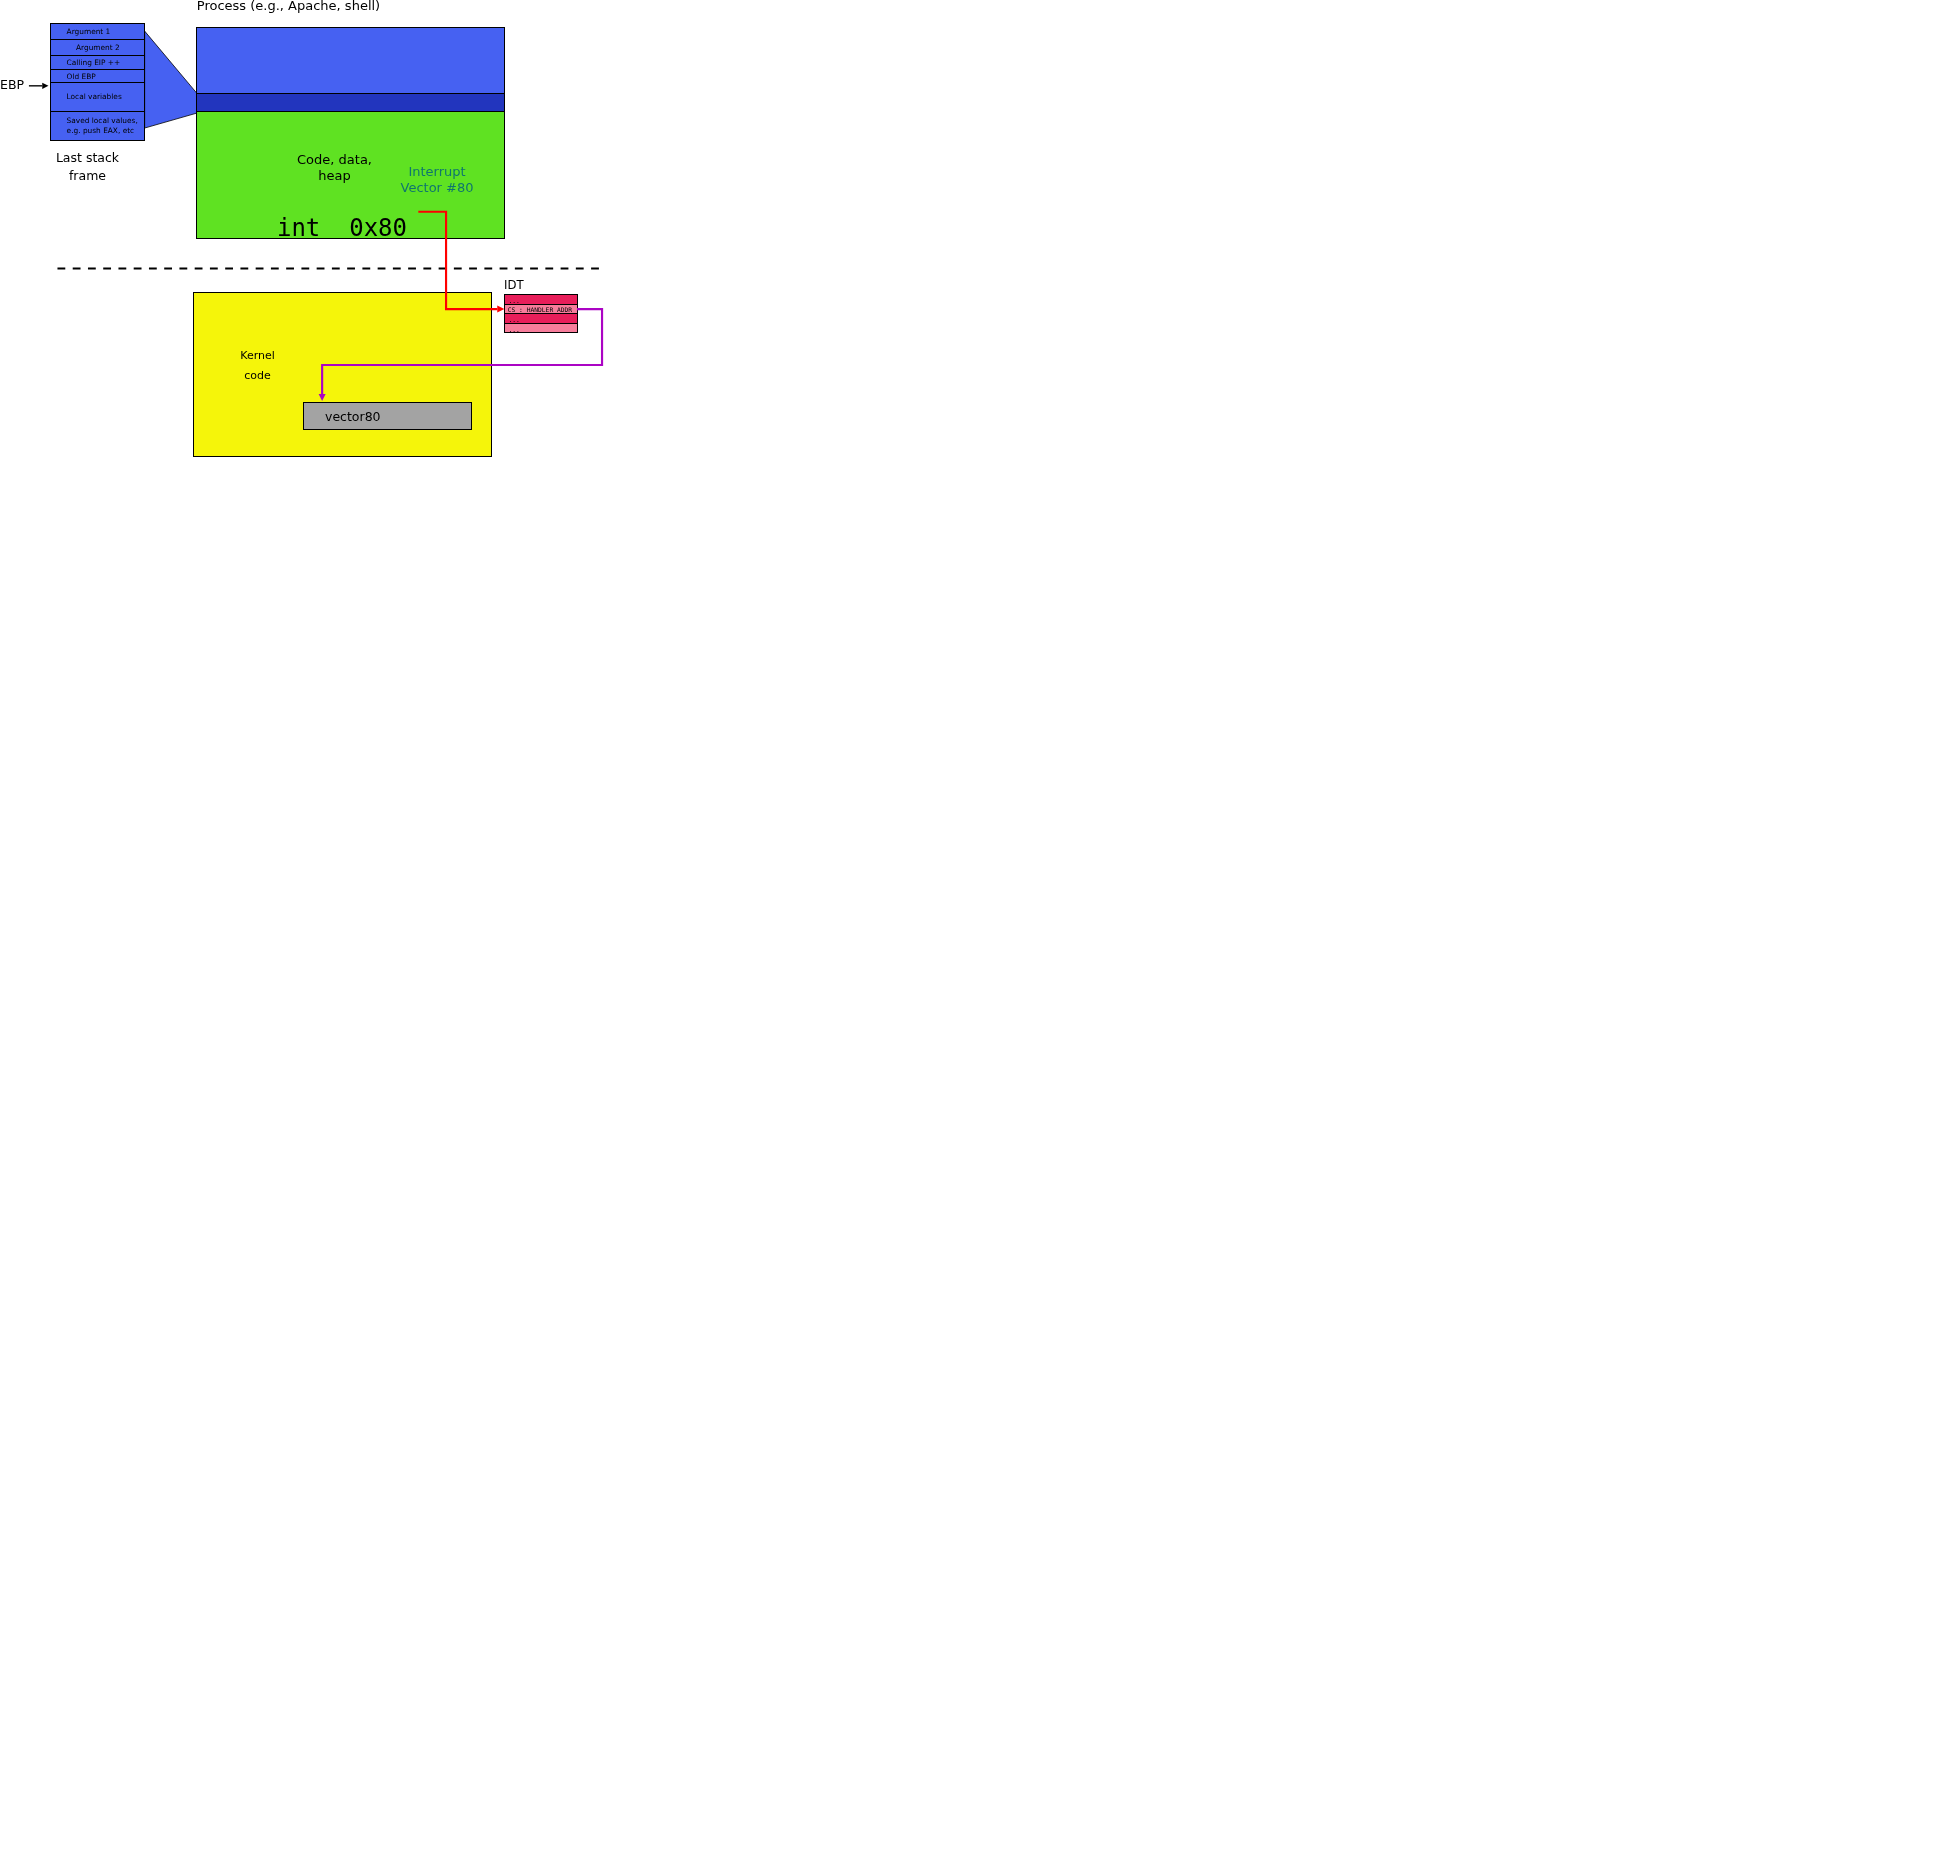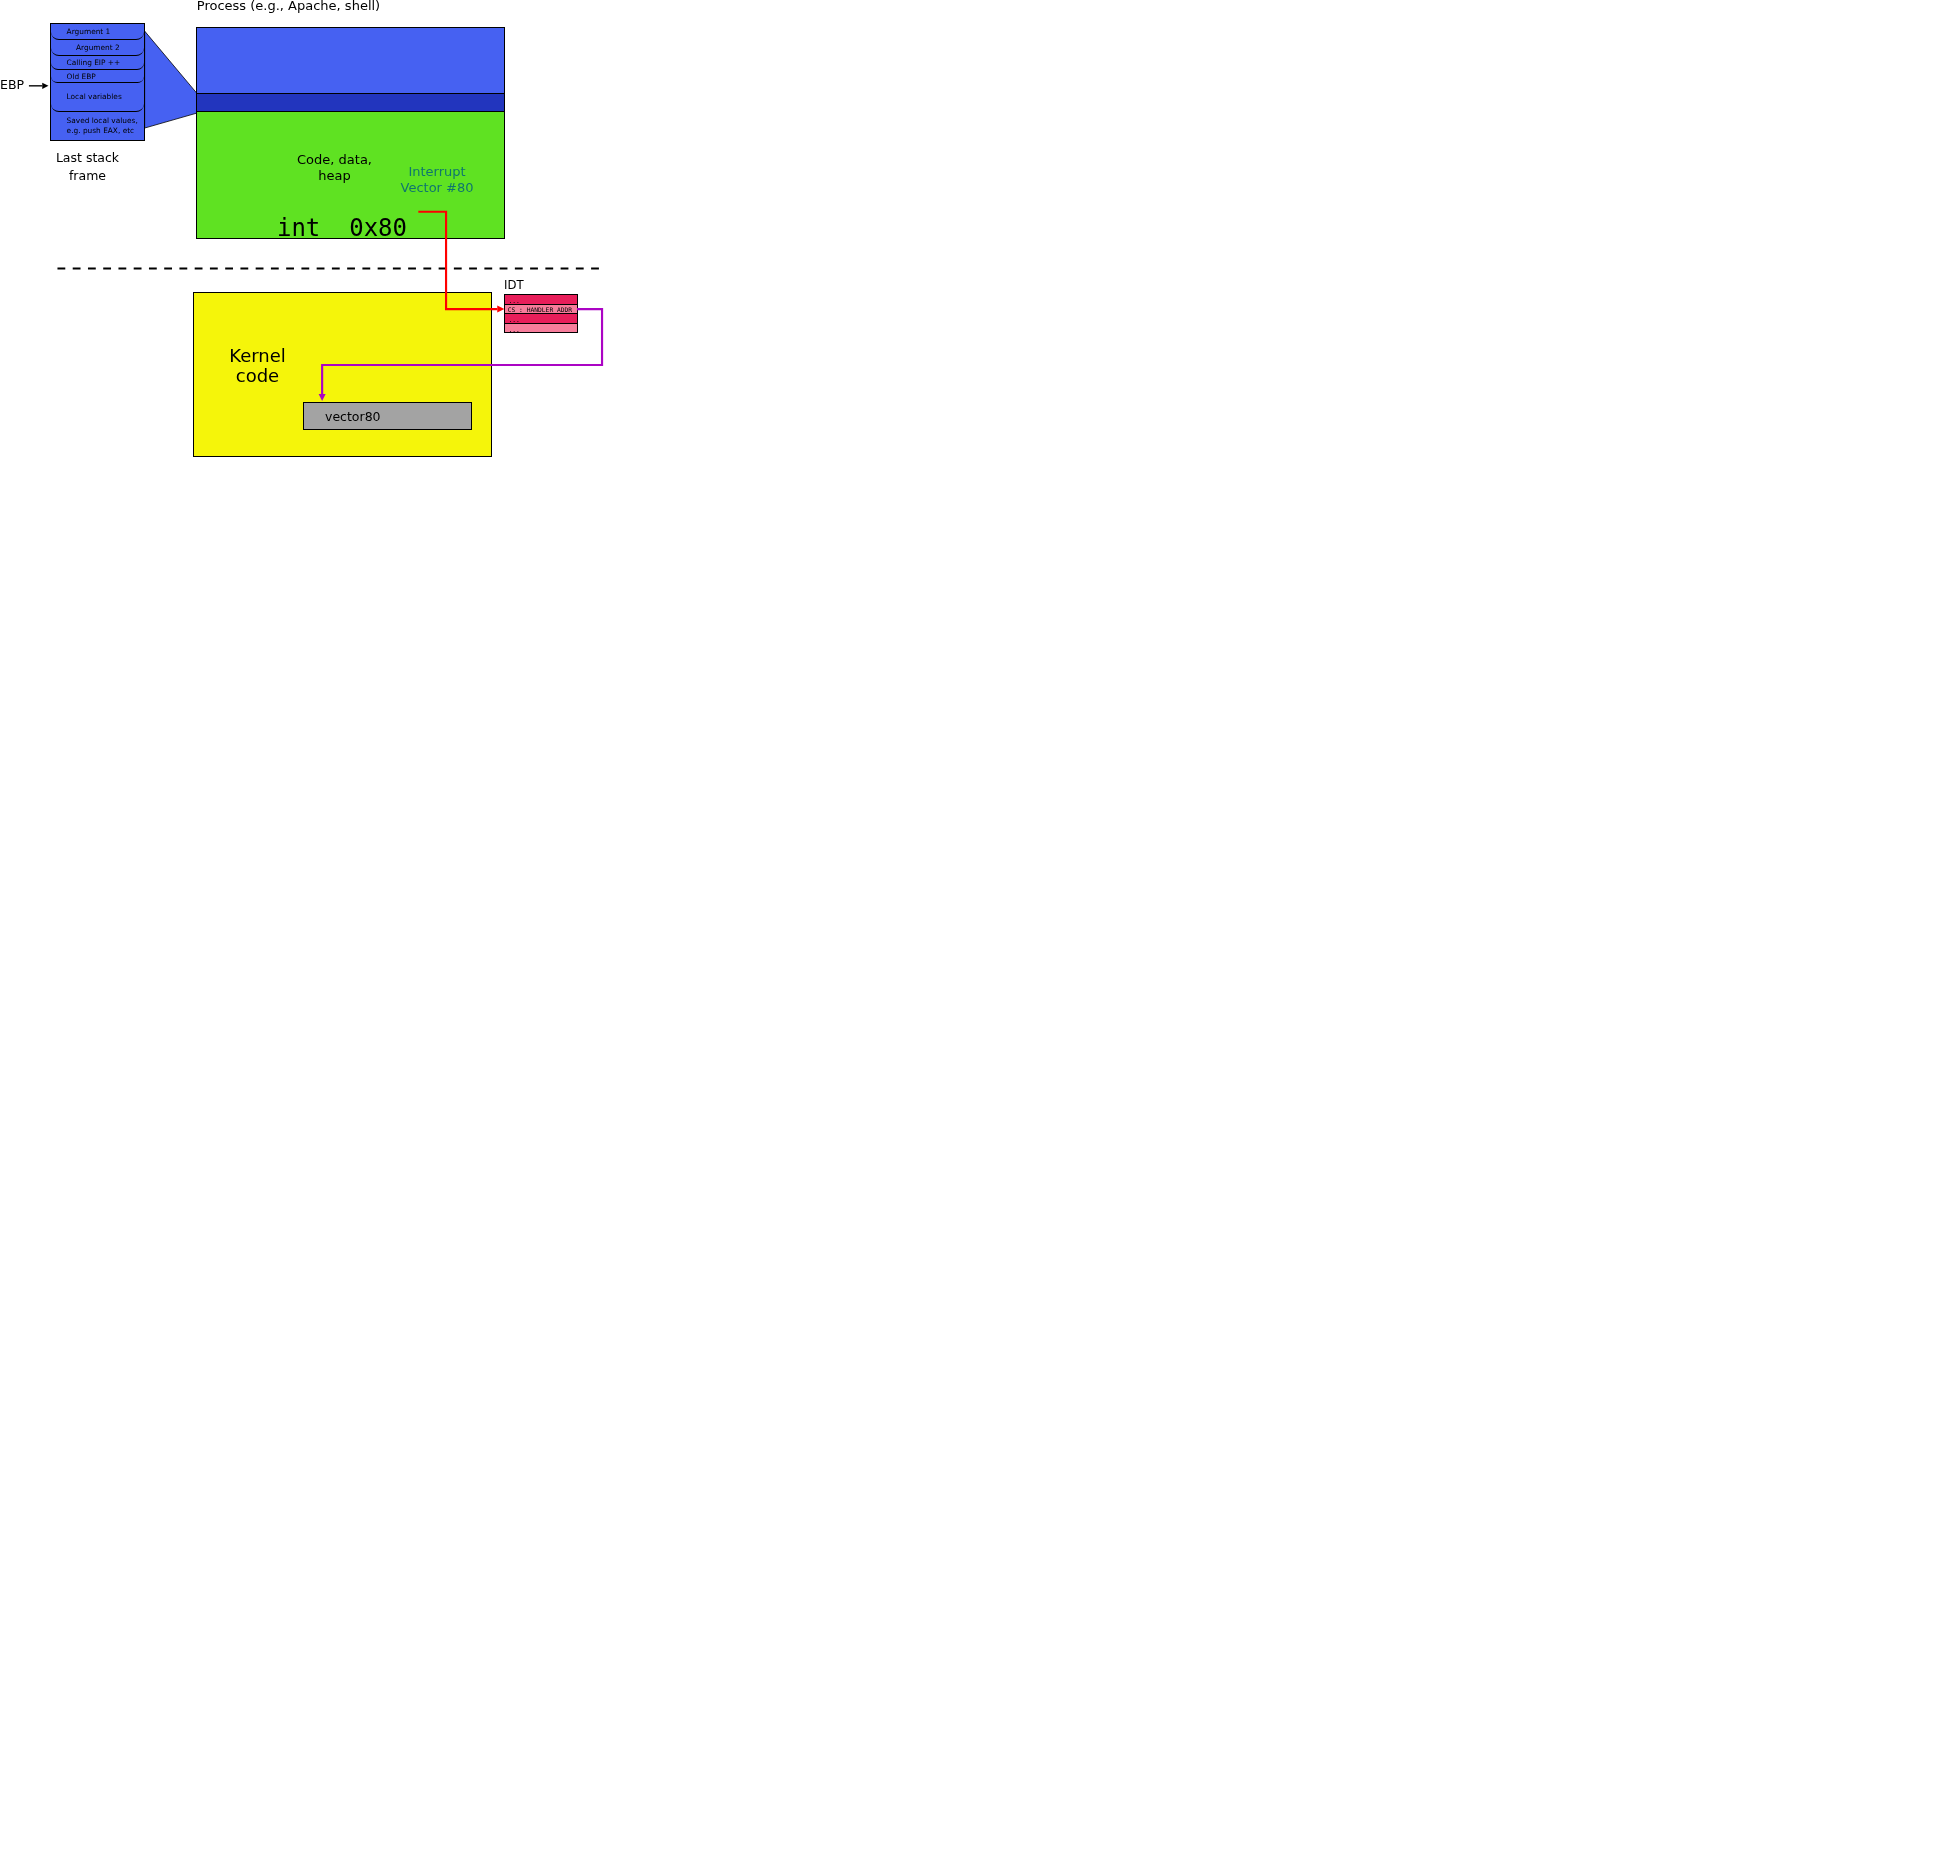--- a/index.html
+++ b/index.html
@@ -13,42 +13,42 @@
   .preline{white-space:pre-line;}
   .center{text-align:center;}
 
   
   #title{left:171px;top:-1.6px;width:235px;font-size:13px;}
 
   
   #stack-box{left:50px;top:23px;width:95px;height:118px;background:#4661f2;
              border:0.8px solid #000;box-sizing:border-box;display:flex;flex-direction:column;}
   .srow{box-sizing:border-box;border-bottom:0.8px solid #000;display:flex;align-items:center;
-        padding-left:15.6px;font-size:7.4px;line-height:9.8px;border-radius:8px;}
+        padding-left:15.6px;font-size:7.4px;line-height:9.8px;}
   .srow:last-child{border-bottom:none;align-items:center;}
   #srow-0{height:16.4px;} #srow-1{height:16px;padding-left:25px;} #srow-2{height:13.3px;}
   #srow-3{height:13.3px;align-items:flex-end;} #srow-4{height:29px;} #srow-5{flex:1;}
 
   #ebp{left:0px;top:77px;font-size:12.5px;}
   #caption{left:29px;top:149px;width:117px;font-size:12.5px;line-height:17.6px;}
 
   
   .box{position:absolute;box-sizing:border-box;border:1.2px solid #000;}
   #user-stack{left:196px;top:26.6px;width:309px;height:68px;background:#4661f2;}
   #blue-strip{left:196px;top:93px;width:309px;height:19.6px;background:#2235be;}
   #green-box{left:196px;top:111px;width:309px;height:128px;background:#5fe222;}
   #user-stack-label{left:196px;top:34px;width:289px;font-size:13px;line-height:17px;}
   #code-heap{left:280px;top:152px;width:109px;font-size:13px;line-height:16.4px;}
   #interrupt{left:390px;top:164px;width:94px;font-size:13px;line-height:16px;color:#0f766e;}
   #int80{left:248px;top:202px;width:188px;font-size:24px;white-space:pre;
          font-family:"DejaVu Sans Mono","Liberation Mono",monospace;margin-top:12px;}
 
   
   #yellow-box{left:193px;top:292px;width:299px;height:165px;background:#f5f50a;}
-  #kernel-label{left:199px;top:346px;width:117px;font-size:18px;line-height:20.3px;}
+  #kernel-label{left:199px;top:346px;width:117px;font-size:11px;line-height:20.3px;}
   #orange-box{left:303px;top:402px;width:169px;height:28px;background:#a3a3a3;
               border-width:1px;display:flex;align-items:center;padding-left:21px;}
   #vector80-label{font-size:12.5px;}
 
   
   #idt-title{left:504px;top:278px;font-size:11.7px;}
   #idt-table{left:504px;top:294px;width:74px;height:39px;border:1px solid #000;
              box-sizing:border-box;display:flex;flex-direction:column;}
   .idt-row{flex:1;position:relative;box-sizing:border-box;}
   .idt-row + .idt-row{border-top:1px solid #000;}

